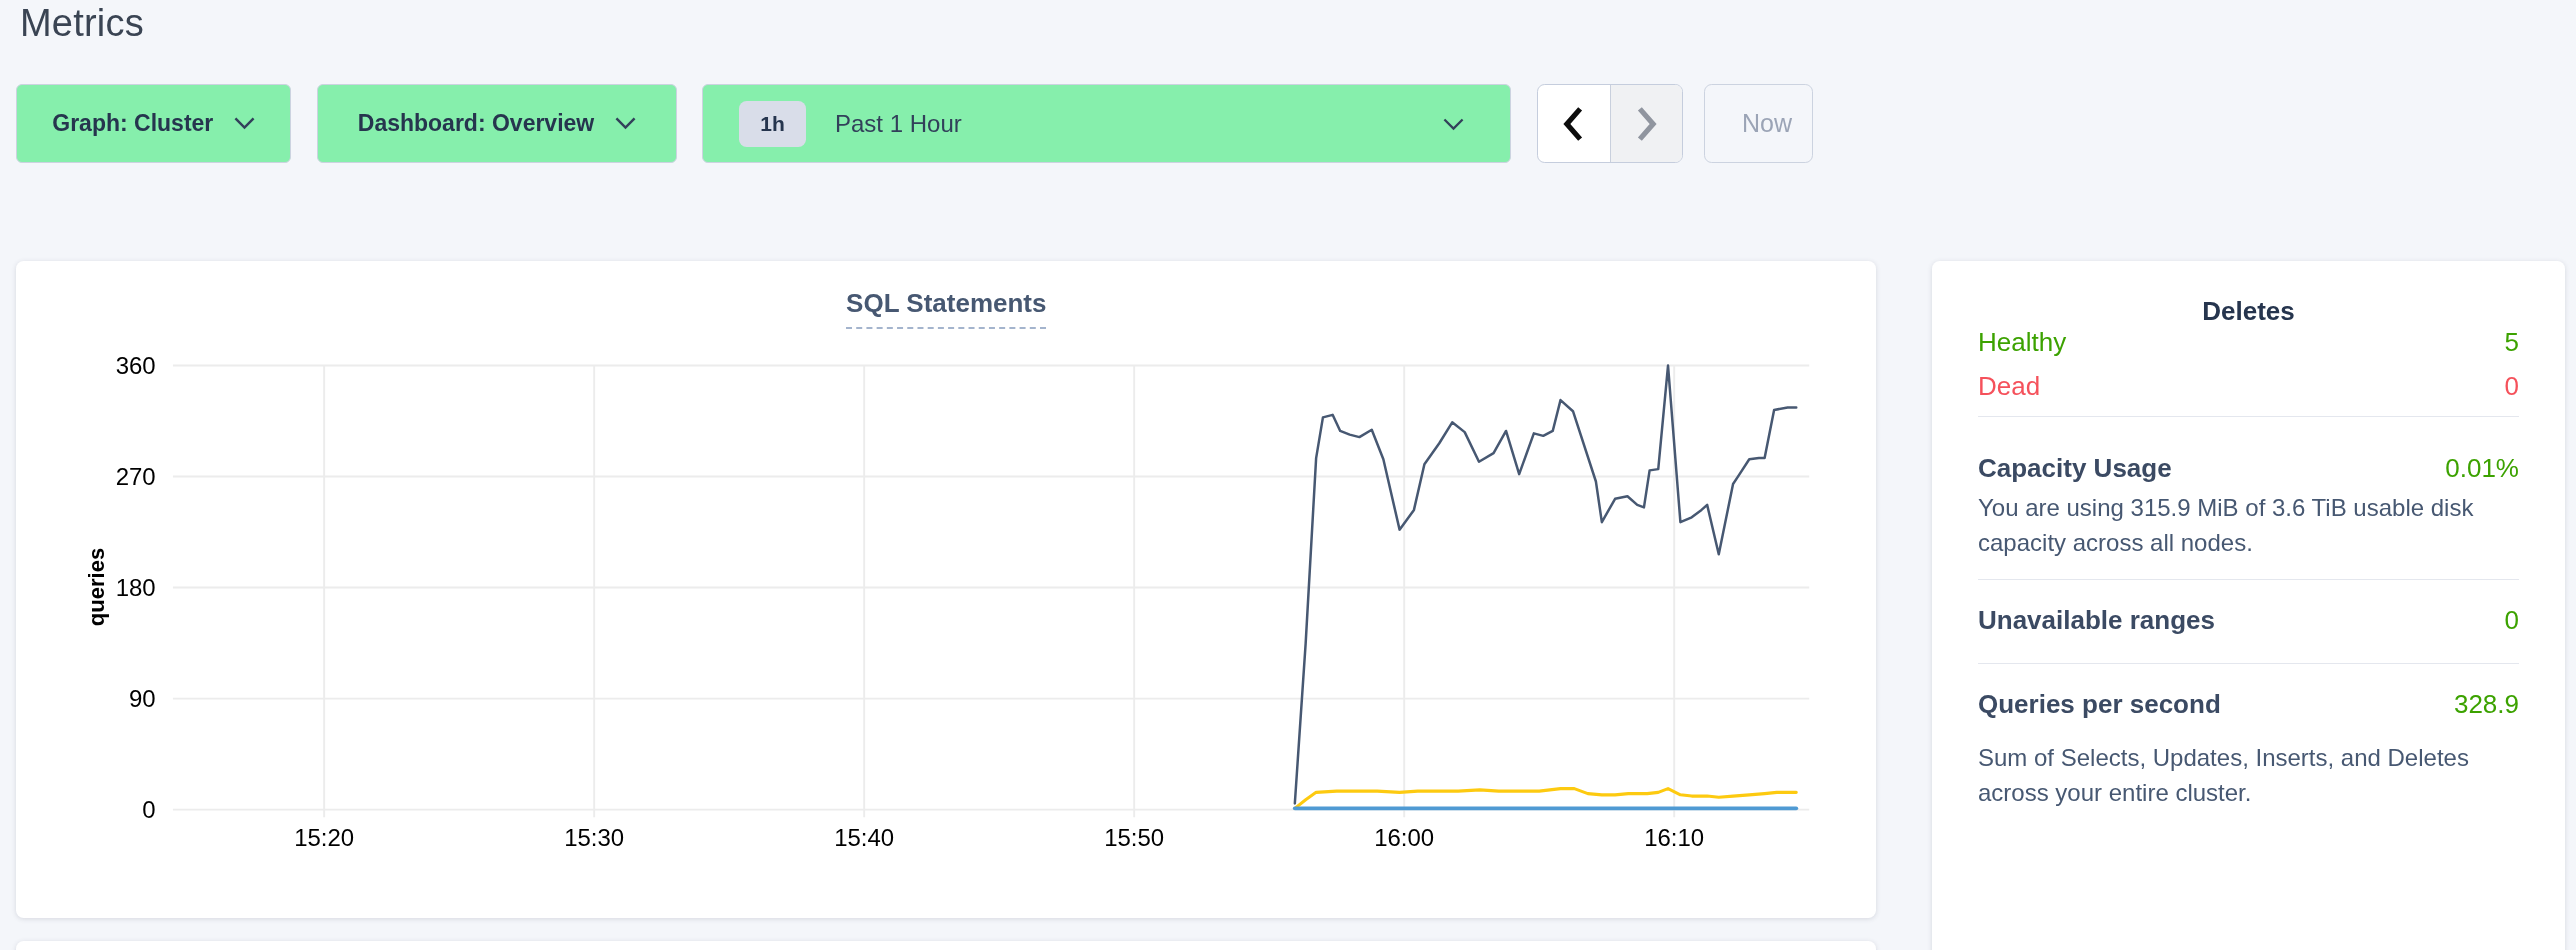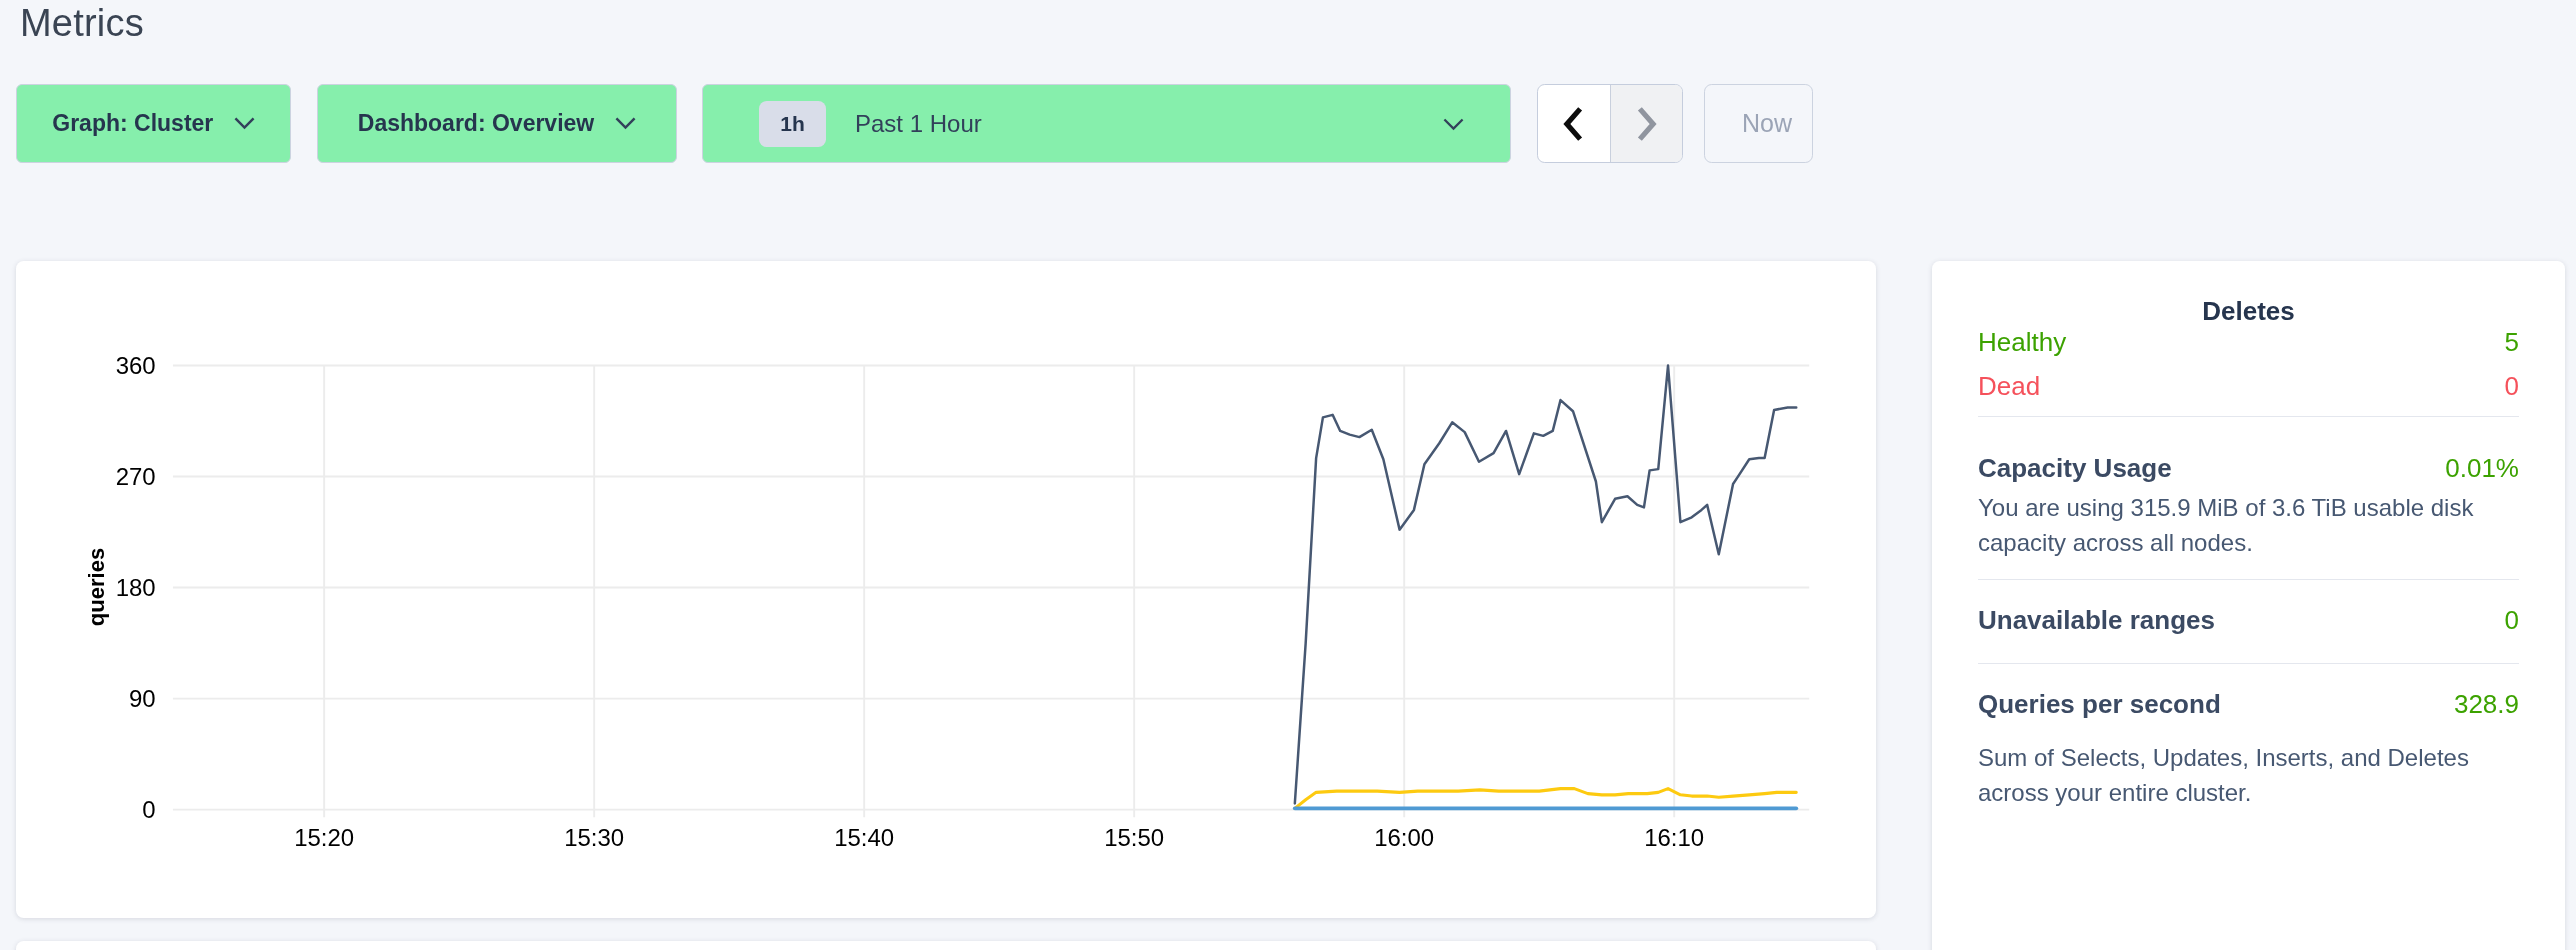--- a/index.html
+++ b/index.html
@@ -13,21 +13,21 @@
   .page-title {
     position:absolute; left:20px; top:1.9px;
     font-size:38px; font-weight:500; color:#3a4453; letter-spacing:0.2px;
   }
   
   .ctrl { position:absolute; top:84px; height:79px; background:#86efac;
     border:1.9px solid #ccd3e0; border-radius:6px; display:flex; align-items:center; cursor:pointer; }
   .dropdown { justify-content:center; gap:21px; font-size:23px; font-weight:700; color:#26354e; }
   .dd-graph { left:16.3px; width:275px; }
   .dd-dashboard { left:317px; width:360px; }
-  .time-selector { left:702px; width:809px; padding-left:56px; font-weight:400; }
+  .time-selector { left:702px; width:809px; padding-left:36px; font-weight:400; }
   .time-badge { display:inline-flex; align-items:center; justify-content:center;
     width:67px; height:46px; background:#d9dde9; border-radius:7.7px;
     font-size:21px; font-weight:700; color:#26354e; margin-right:29px; }
   .time-label { font-size:24px; color:#32405a; }
   .time-chevron { position:absolute; right:46px; top:33px; }
   .chev-svg { display:block; }
   .arrow-group { left:1537px; width:146px; padding:0; overflow:hidden; border-radius:7.7px;
     border:1.9px solid #c5cddd; background:#fff; }
   .arrow-half { flex:1; height:100%; display:flex; align-items:center; justify-content:center; cursor:pointer; }
   .arrow-next { background:#f0f1f3; border-left:1.9px solid #c9d0dd; cursor:default; }
@@ -100,20 +100,23 @@
     <div class="arrow-half arrow-next">
       <svg width="23" height="36" viewBox="0 0 24 38">
           <path d="M5 3 L19 19 L5 35" fill="none" stroke="#90959f" stroke-width="5.5"></path>
         </svg>
     </div>
   </div>
 
   <div class="ctrl now-btn">Now</div>
 
   <div class="card chart-card">
+    <div class="chart-title-wrap">
+      <span class="chart-title">SQL Statements</span>
+    </div>
     <div class="ylabel">queries</div>
     <svg id="chart-svg" width="1860" height="657" viewBox="0 0 1938 685" style="position:absolute;left:0;top:0;">
         <line x1="320.65016501650166" x2="320.65016501650166" y1="109" y2="580" stroke="#ececec" stroke-width="2"></line>
         <text x="320.65016501650166" y="610" text-anchor="middle" font-size="25" fill="#000">15:20</text>
         <line x1="602.1683168316831" x2="602.1683168316831" y1="109" y2="580" stroke="#ececec" stroke-width="2"></line>
         <text x="602.1683168316831" y="610" text-anchor="middle" font-size="25" fill="#000">15:30</text>
         <line x1="883.6864686468647" x2="883.6864686468647" y1="109" y2="580" stroke="#ececec" stroke-width="2"></line>
         <text x="883.6864686468647" y="610" text-anchor="middle" font-size="25" fill="#000">15:40</text>
         <line x1="1165.2046204620463" x2="1165.2046204620463" y1="109" y2="580" stroke="#ececec" stroke-width="2"></line>
         <text x="1165.2046204620463" y="610" text-anchor="middle" font-size="25" fill="#000">15:50</text>

